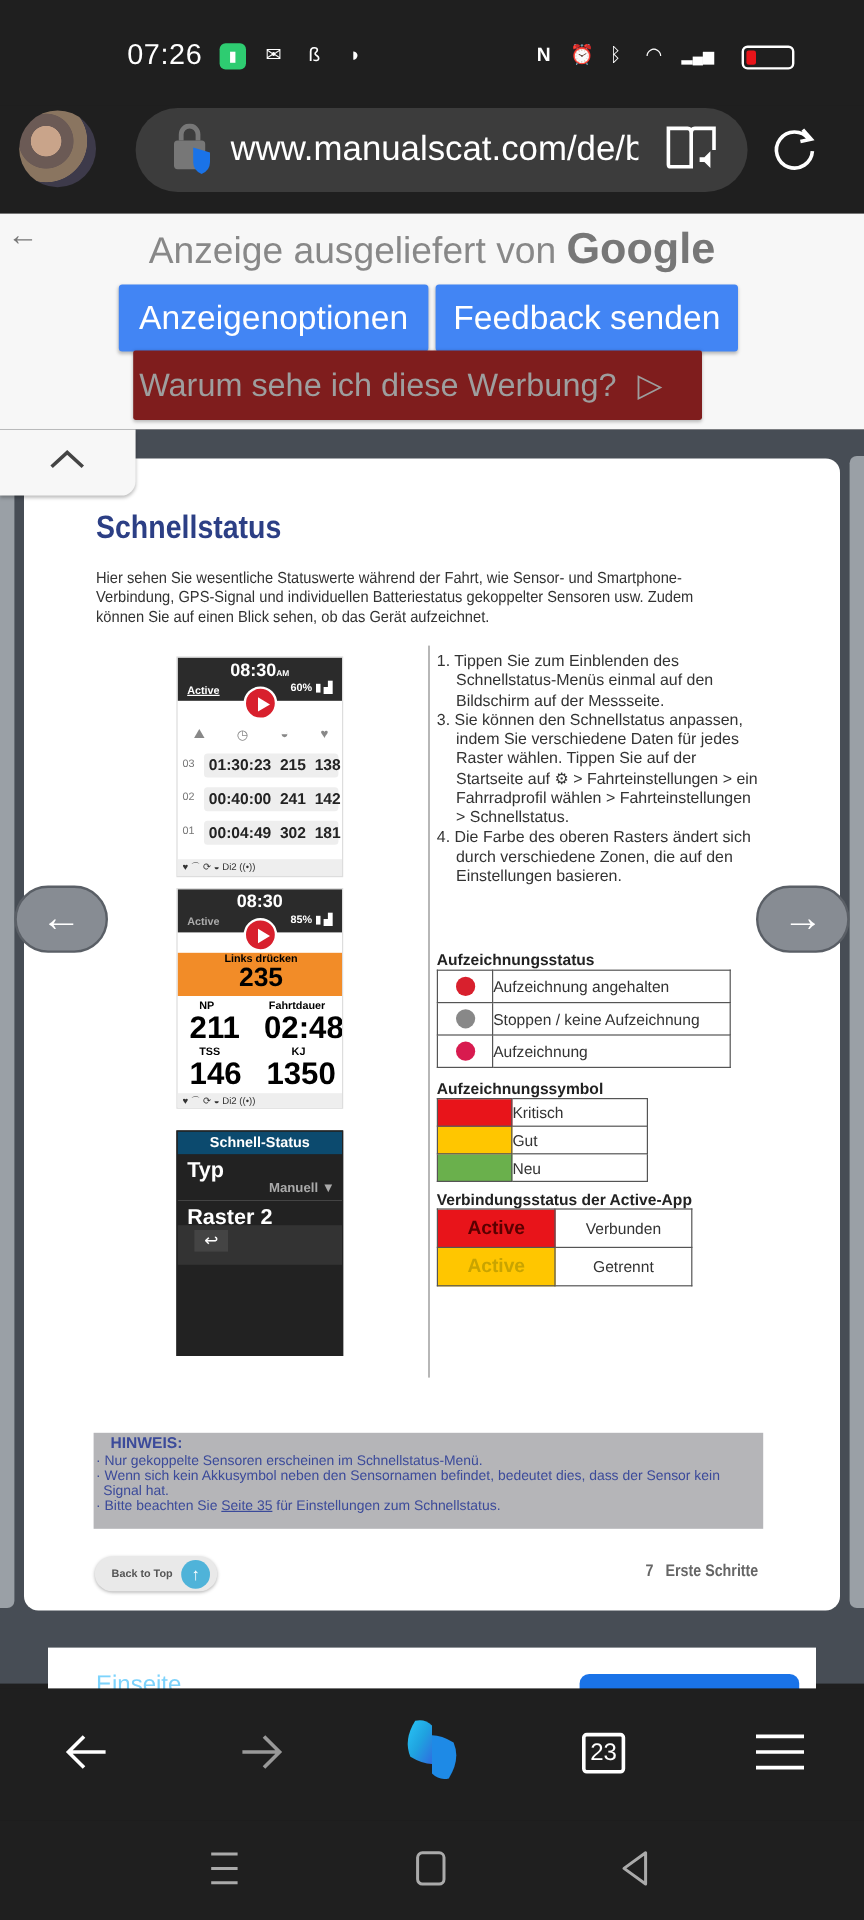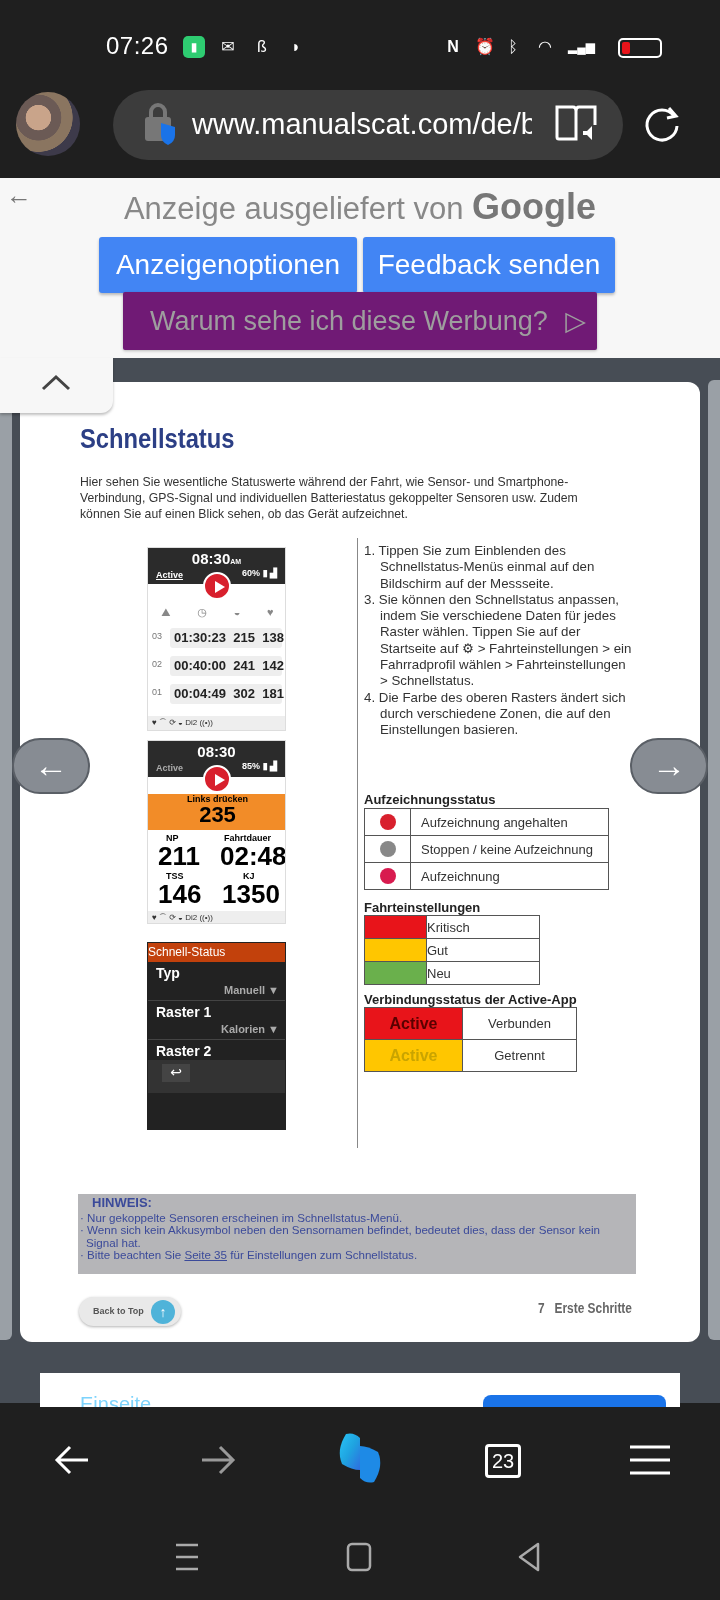--- a/index.html
+++ b/index.html
@@ -13,53 +13,53 @@
 #url-bar{position:absolute;left:113px;top:90px;width:510px;height:70px;border-radius:35px;background:#3c3c3c}
 #url-text{position:absolute;left:192px;top:108px;font-size:29px;color:#fff;white-space:nowrap;width:340px;overflow:hidden}
 #lock-icon{position:absolute;left:143px;top:103px;width:34px;height:42px}
 #reader-icon{position:absolute;left:555px;top:103px;width:44px;height:42px}
 #reload-icon{position:absolute;left:642px;top:104px;width:40px;height:40px}
 #ad-area{position:absolute;left:0;top:178px;width:720px;height:180px;background:#f7f7f7}
 #ad-back{position:absolute;left:6px;top:180px;font-size:26px;color:#777}
 #ad-title{position:absolute;left:0;top:186px;width:720px;text-align:center;font-size:31px;color:#888}
 #ad-title b{font-weight:bold;color:#777;font-size:36px}
 .ad-btn{position:absolute;top:237px;height:56px;background:#4285f4;color:#fff;font-size:28px;line-height:56px;text-align:center;border-radius:3px;box-shadow:0 2px 3px rgba(0,0,0,.25)}
-#ad-why{position:absolute;left:123px;top:292px;width:474px;height:58px;background:#701a75;color:#9e9e9e;font-size:27px;line-height:58px;padding-left:27px;box-shadow:0 1px 3px rgba(0,0,0,.25);border-radius:2px}
+#ad-why{position:absolute;left:111px;top:292px;width:474px;height:58px;background:#7f1d1d;color:#9e9e9e;font-size:27px;line-height:58px;padding-left:5px;box-shadow:0 1px 3px rgba(0,0,0,.25);border-radius:2px}
 #viewer-bg{position:absolute;left:0;top:358px;width:720px;height:1045px;background:#474d55}
 #viewer-side-l{position:absolute;left:0;top:380px;width:12px;height:960px;background:#9aa0a6;border-radius:0 6px 6px 0}
 #viewer-side-r{position:absolute;left:708px;top:380px;width:12px;height:960px;background:#9aa0a6;border-radius:6px 0 0 6px}
 #collapse-tab{position:absolute;left:0;top:358px;width:113px;height:55px;background:#f7f7f7;border-radius:0 0 12px 0;box-shadow:0 2px 3px rgba(0,0,0,.25)}
 #page{position:absolute;left:20px;top:382px;width:680px;height:960px;background:#fff;border-radius:12px}
 #doc-title{position:absolute;left:80px;top:424px;font-size:27px;font-weight:bold;color:#2c3f85;transform:scaleX(.88);transform-origin:left}
 #doc-intro{position:absolute;left:80px;top:474px;width:570px;font-size:13.3px;line-height:16px;color:#333;transform:scaleX(.92);transform-origin:left}
 
 .dev{position:absolute;left:147px;width:139px;background:#fff;border:1px solid #ddd;overflow:hidden}
 .dev-top{background:#2b2b2b;color:#fff;height:36px;position:relative}
 .dev-time{position:absolute;left:0;right:0;top:2px;text-align:center;font-weight:bold;font-size:15px}
 .dev-active{position:absolute;left:8px;top:22px;font-size:9px;font-weight:bold}
 .dev-batt{position:absolute;right:8px;top:20px;font-size:9px;font-weight:bold}
 .rec-btn{position:absolute;left:55px;top:24px;width:28px;height:28px;border-radius:50%;background:#d8202d;border:2px solid #fff}
 .rec-btn:after{content:"";position:absolute;left:10px;top:7px;border-left:10px solid #fff;border-top:6px solid transparent;border-bottom:6px solid transparent}
 .lap-row{position:absolute;left:4px;width:130px;height:20px;font-size:13px;font-weight:bold;color:#222}
 .lap-num{position:absolute;left:0;top:3px;font-size:9px;color:#777;font-weight:normal}
 .lap-box{position:absolute;left:18px;top:0;width:112px;height:20px;background:#eee;border-radius:3px;line-height:20px;padding-left:4px;white-space:nowrap}
 .dev-foot{position:absolute;left:0;width:139px;height:14px;background:#eee;font-size:8px;color:#333;line-height:14px;padding-left:4px}
 .menu-row{position:relative;height:39px;border-bottom:1px solid #444;background:#222;color:#fff}
-.menu-lbl{position:absolute;left:8px;top:3px;font-size:14px;font-weight:bold}
+.menu-lbl{position:absolute;left:8px;top:3px;font-size:18px;font-weight:bold}
 .menu-val{position:absolute;right:6px;top:22px;font-size:11px;font-weight:bold;color:#aaa}
 
 #col-divider{position:absolute;left:357px;top:538px;width:1px;height:610px;background:#888}
 #steps{position:absolute;left:364px;top:543px;width:270px;font-size:13.3px;line-height:16.3px;color:#333}
 #steps li{list-style:none;padding-left:16px;text-indent:-16px}
 .h-sec{position:absolute;left:364px;font-size:13px;font-weight:bold;color:#222}
 table.tbl{position:absolute;border-collapse:collapse;font-size:13px;color:#333}
 table.tbl td{border:1.5px solid #555;height:27px}
 .t-icon{width:46px;text-align:center}
 .t-icon span{display:inline-block;width:16px;height:16px;border-radius:50%;vertical-align:middle;position:relative}
-.t-text{width:198px;padding-left:10px}
+.t-text{width:198px;padding-left:0}
 .bat-swatch{width:62px}
 .bat-label{width:113px;}
 .act-swatch{width:98px;text-align:center;font-weight:bold;font-size:16px}
 .act-label{width:114px;text-align:center}
 #hint-box{position:absolute;left:78px;top:1194px;width:558px;height:80px;background:#b5b5b8;color:#3b4a9a;font-size:11.6px;line-height:12.6px;padding:3px 2px}
 #hint-title{font-weight:bold;font-size:13px;padding-left:12px;margin-bottom:2px}
 #hint-box a{color:#3b4a9a;text-decoration:underline}
 #back-top{position:absolute;left:79px;top:1297px;width:102px;height:29px;border-radius:15px;background:#e9e9e9;box-shadow:0 1px 3px rgba(0,0,0,.3);font-size:9px;font-weight:bold;color:#555;line-height:29px;padding-left:14px}
 #back-top-icon{position:absolute;left:151px;top:1300px;width:24px;height:24px;border-radius:50%;background:#4fb3d9;color:#fff;font-size:14px;text-align:center;line-height:24px}
 #page-num{position:absolute;left:538px;top:1300px;font-size:14px;color:#666;font-weight:bold;transform:scaleX(.85);transform-origin:left}
@@ -178,28 +178,24 @@
   <div class="abs" style="left:76px;top:92px;font-size:9px;font-weight:bold">Fahrtdauer</div>
   <div class="abs" style="left:72px;top:100px;font-size:26px;font-weight:bold">02:48</div>
   <div class="abs" style="left:18px;top:130px;font-size:9px;font-weight:bold">TSS</div>
   <div class="abs" style="left:10px;top:138px;font-size:26px;font-weight:bold">146</div>
   <div class="abs" style="left:95px;top:130px;font-size:9px;font-weight:bold">KJ</div>
   <div class="abs" style="left:74px;top:138px;font-size:26px;font-weight:bold">1350</div>
   <div class="dev-foot" style="top:170px">♥ ⌒ ⟳ ◒ <span>Di2 ((•))</span></div>
 </div>
 
 <div class="dev" style="top:942px;height:188px;background:#222;border-color:#222">
-  <div style="height:19px;background:#c2410c;color:#fff;text-align:left;font-weight:normal;font-size:12px;line-height:19px">Schnell-Status</div>
+  <div style="height:19px;background:#0c4a6e;color:#fff;text-align:center;font-weight:bold;font-size:12px;line-height:19px">Schnell-Status</div>
   <div class="menu-row">
       <span class="menu-lbl">Typ</span>
       <span class="menu-val">Manuell ▼</span>
-    </div>
-  <div class="menu-row">
-      <span class="menu-lbl">Raster 1</span>
-      <span class="menu-val">Kalorien ▼</span>
     </div>
   <div class="menu-row" style="height:20px;border:none">
       <span class="menu-lbl">Raster 2</span>
     </div>
   <div style="height:33px;background:#333;position:relative">
     <span class="abs" style="left:14px;top:4px;width:28px;height:18px;background:#444;color:#fff;text-align:center;font-size:14px">↩</span>
   </div>
 </div>
 
 <div id="col-divider"></div>
@@ -220,21 +216,21 @@
         <td class="t-icon"><span style="background:#888"></span></td>
         <td class="t-text">Stoppen / keine Aufzeichnung</td>
       </tr>
   <tr>
         <td class="t-icon"><span style="background:#d81b4f"></span></td>
         <td class="t-text">Aufzeichnung</td>
       </tr>
 </tbody>
   </table>
 
-<div class="h-sec" style="top:900px">Fahrteinstellungen</div>
+<div class="h-sec" style="top:900px">Aufzeichnungssymbol</div>
 <table class="tbl" style="left:364px;top:915px">
   <tbody>
       <tr>
         <td class="bat-swatch" style="background:#e8141a;height:23px"></td>
         <td class="bat-label" style="height:23px">Kritisch</td>
       </tr>
   <tr>
         <td class="bat-swatch" style="background:#ffc600;height:23px"></td>
         <td class="bat-label" style="height:23px">Gut</td>
       </tr>

